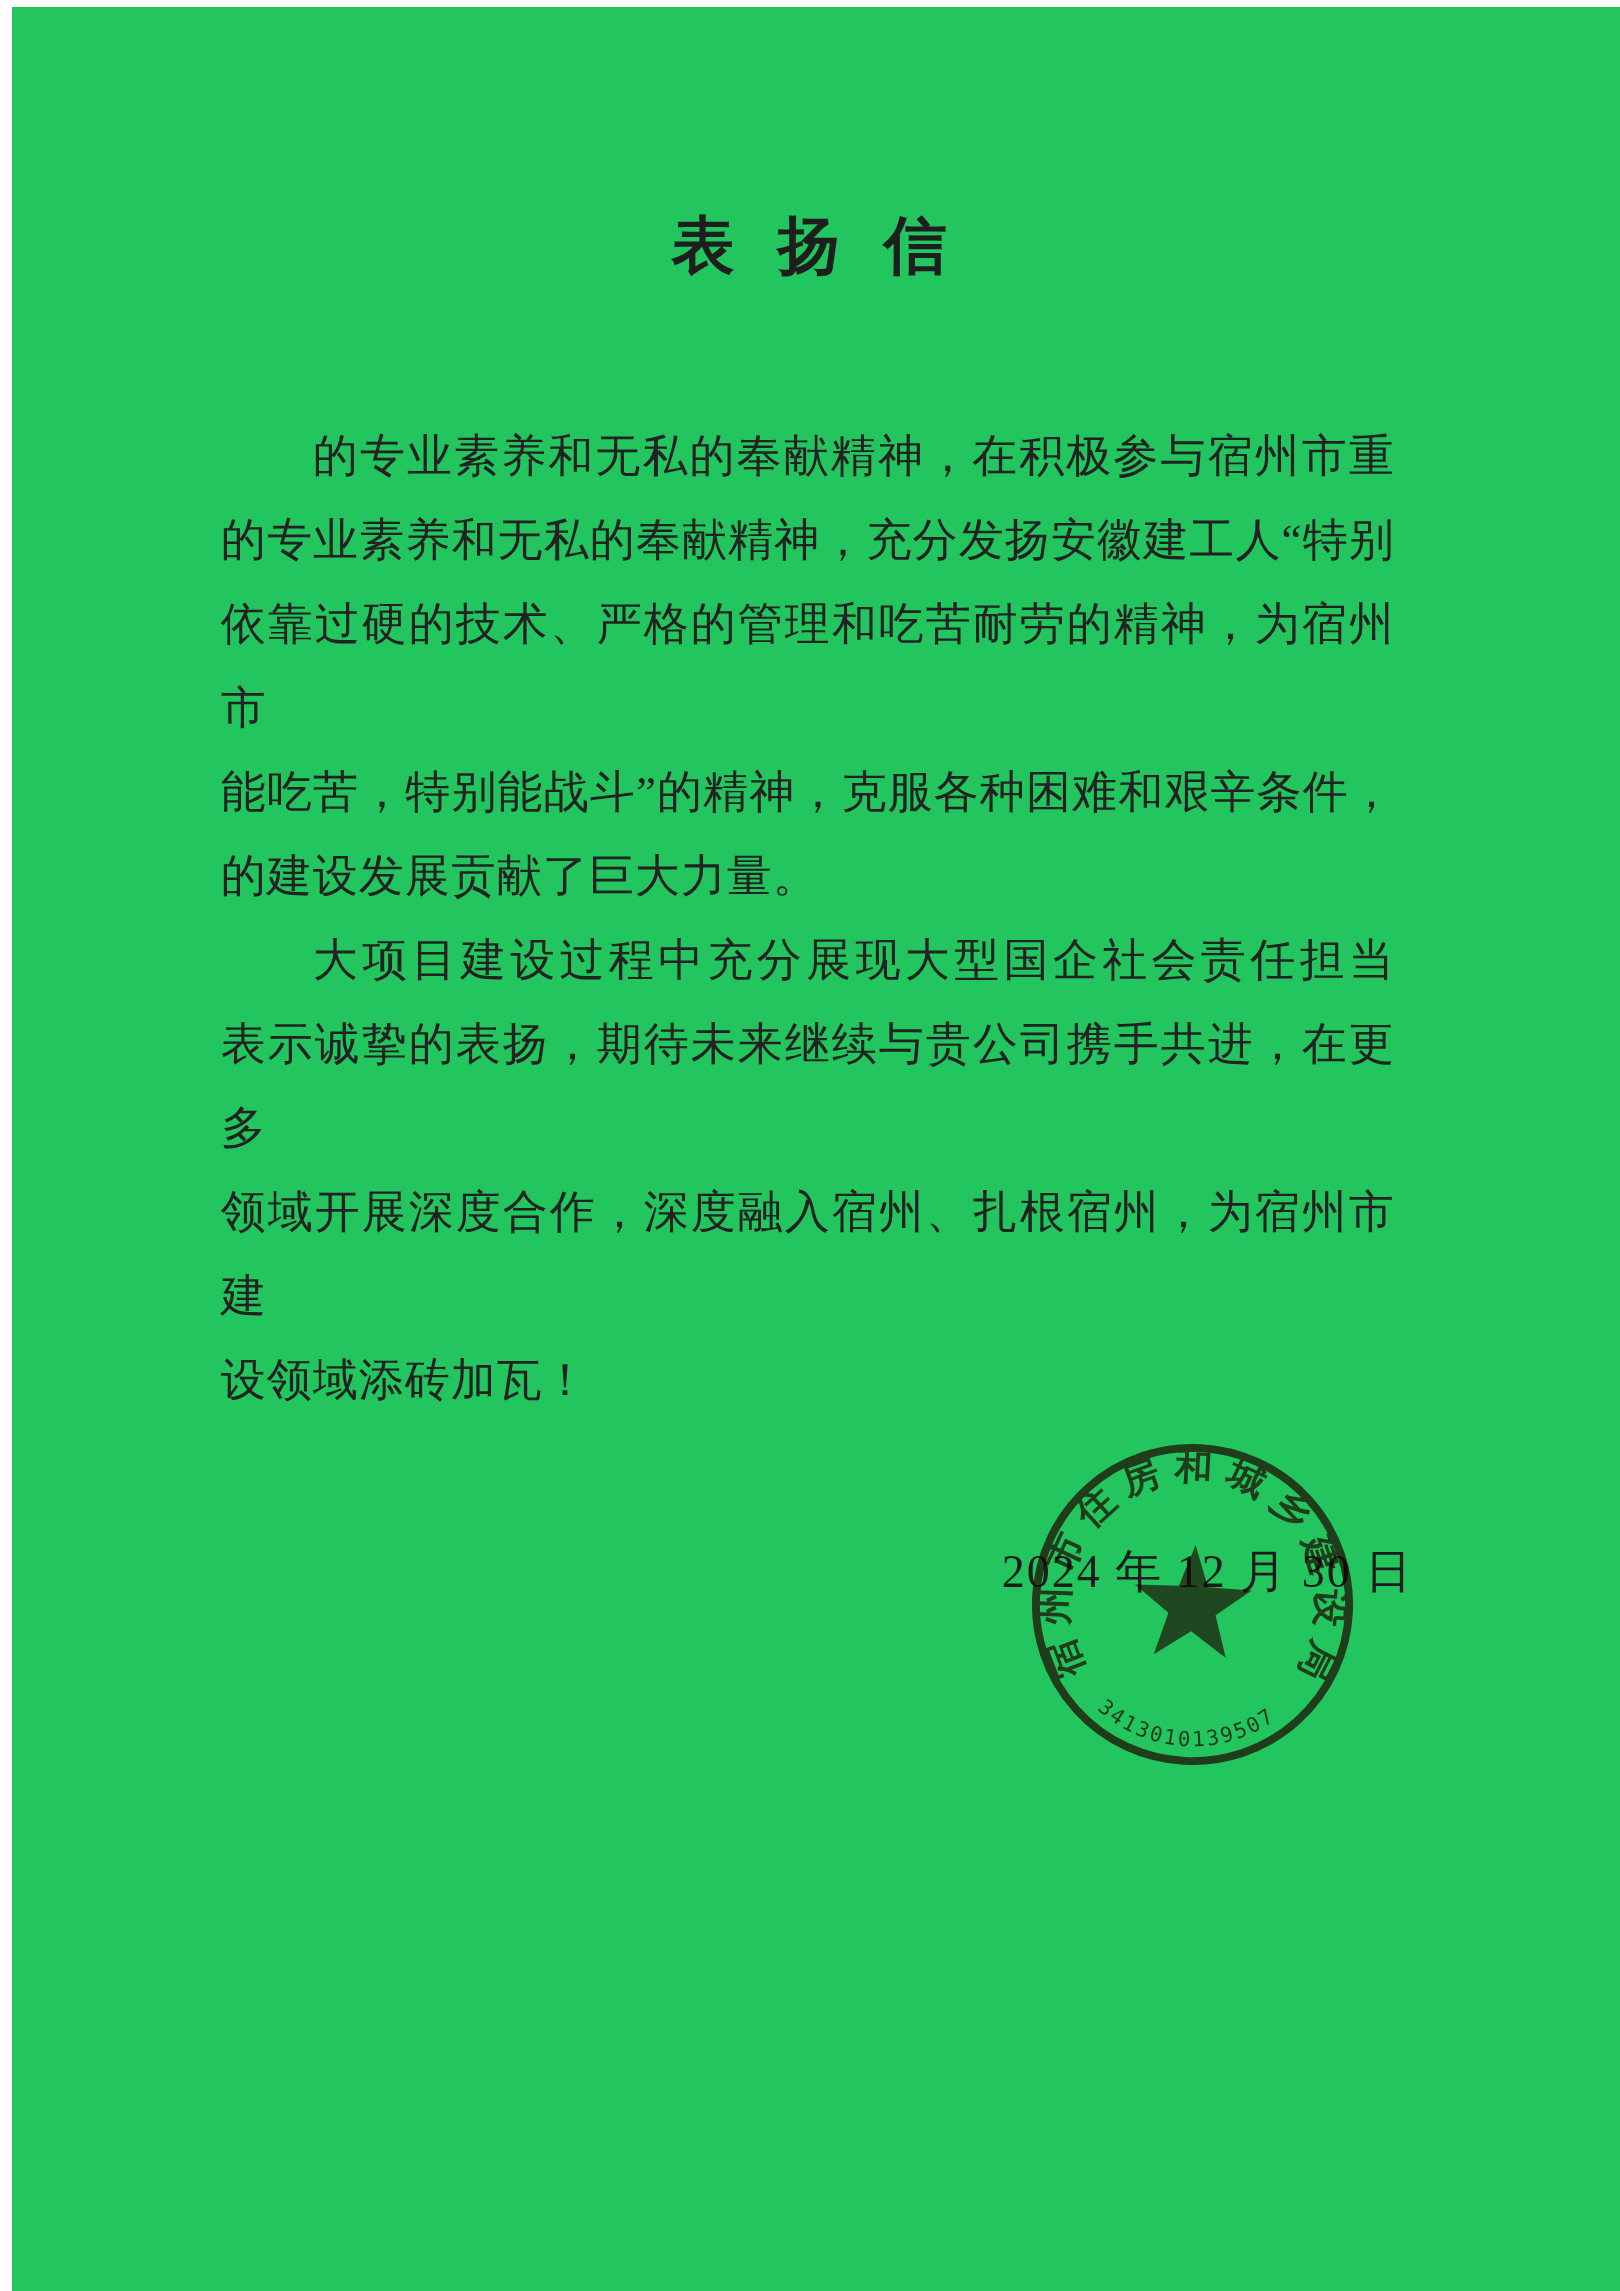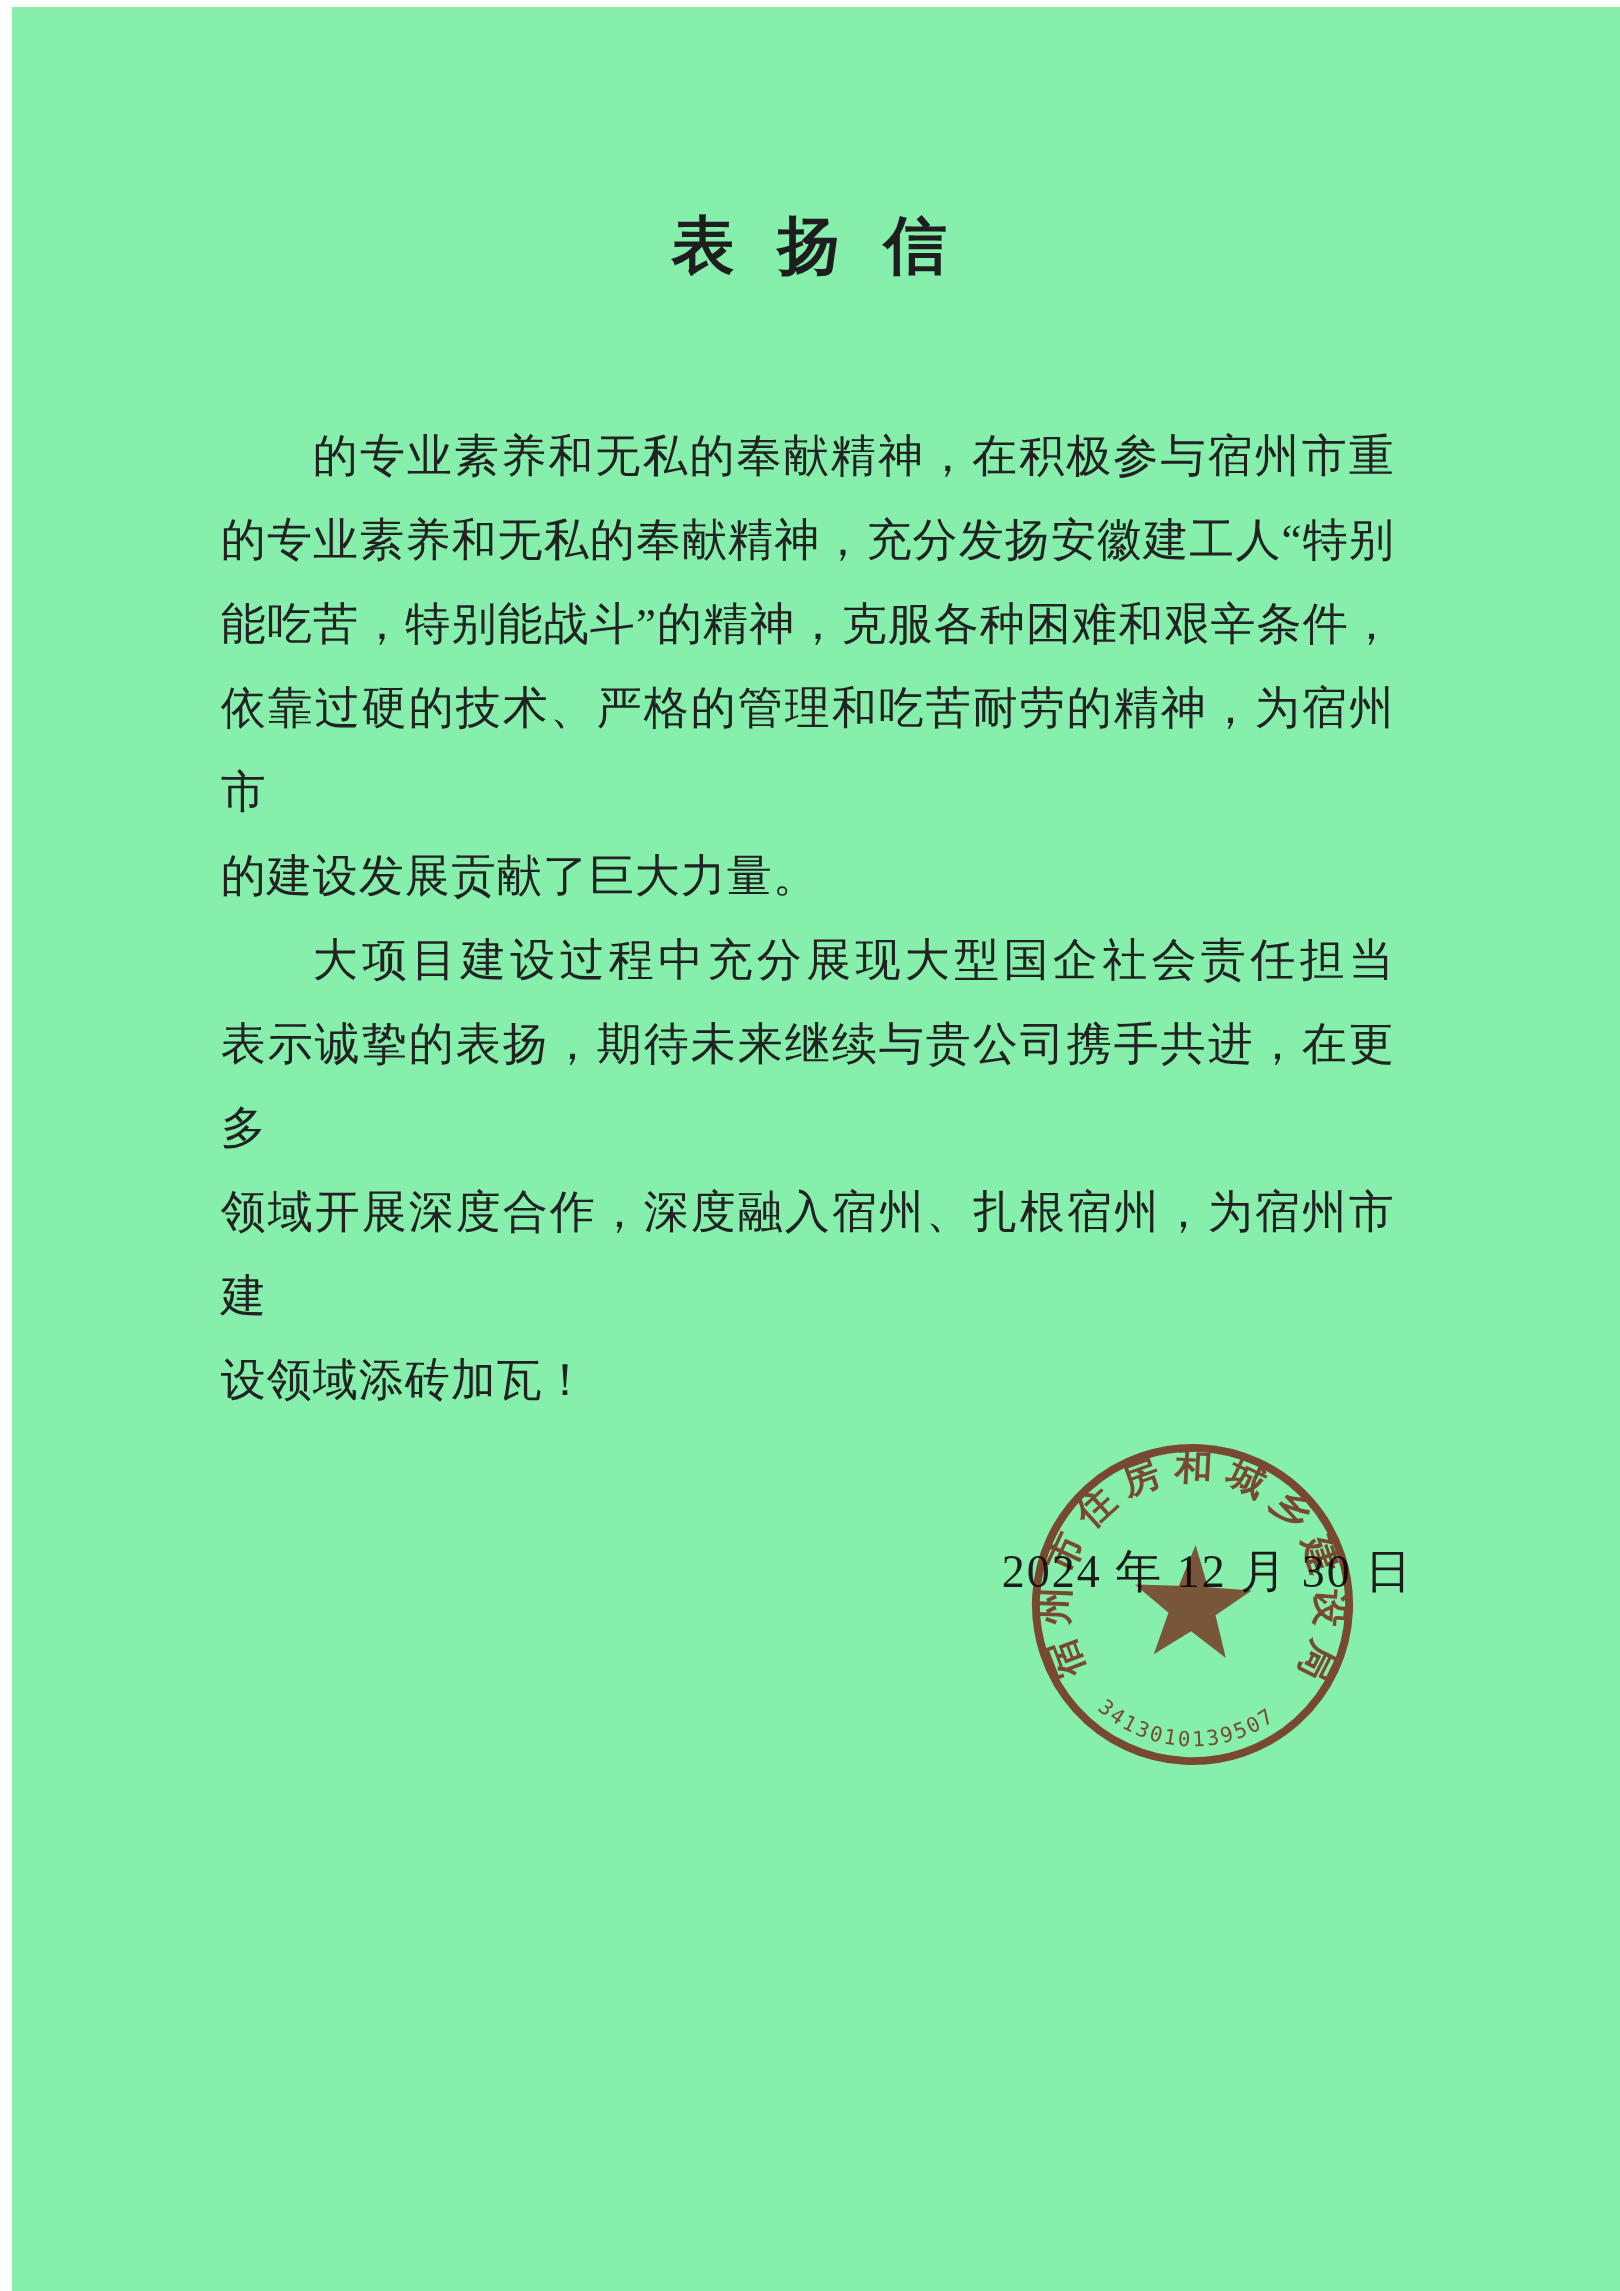--- a/index.html
+++ b/index.html
@@ -10,21 +10,21 @@
     background: #ffffff;
     font-family: "Liberation Serif", "DejaVu Serif", serif;
     overflow: hidden;
   }
   .paper {
     position: absolute;
     left: 11.8px;
     top: 6.9px;
     right: 0;
     bottom: 0;
-    background: #86efac;
+    background: #22c55e;
   }
   .title {
     position: absolute;
     top: 196px;
     left: 0;
     width: 100%;
     margin: 0;
     text-align: center;
     font-size: 63px;
     font-weight: bold;
@@ -88,22 +88,22 @@
 </head>
 <body>
 
 <div class="paper">
 
   <h1 class="title">表 扬 信</h1>
 
   <div class="body-text">
     <div class="line fill indent">的专业素养和无私的奉献精神，在积极参与宿州市重</div>
     <div class="line fill">的专业素养和无私的奉献精神，充分发扬安徽建工人“特别</div>
+    <div class="line fill">依靠过硬的技术、严格的管理和吃苦耐劳的精神，为宿州市</div>
     <div class="line fill">能吃苦，特别能战斗”的精神，克服各种困难和艰辛条件，</div>
-    <div class="line fill">依靠过硬的技术、严格的管理和吃苦耐劳的精神，为宿州市</div>
     <div class="line">的建设发展贡献了巨大力量。</div>
     <div class="line fill indent">大项目建设过程中充分展现大型国企社会责任担当</div>
     <div class="line fill">表示诚挚的表扬，期待未来继续与贵公司携手共进，在更多</div>
     <div class="line fill">领域开展深度合作，深度融入宿州、扎根宿州，为宿州市建</div>
     <div class="line">设领域添砖加瓦！</div>
   </div>
 
   <div class="date-line">2024 年 12 月 30 日</div>
 
   <svg class="seal" viewBox="0 0 340 340">

